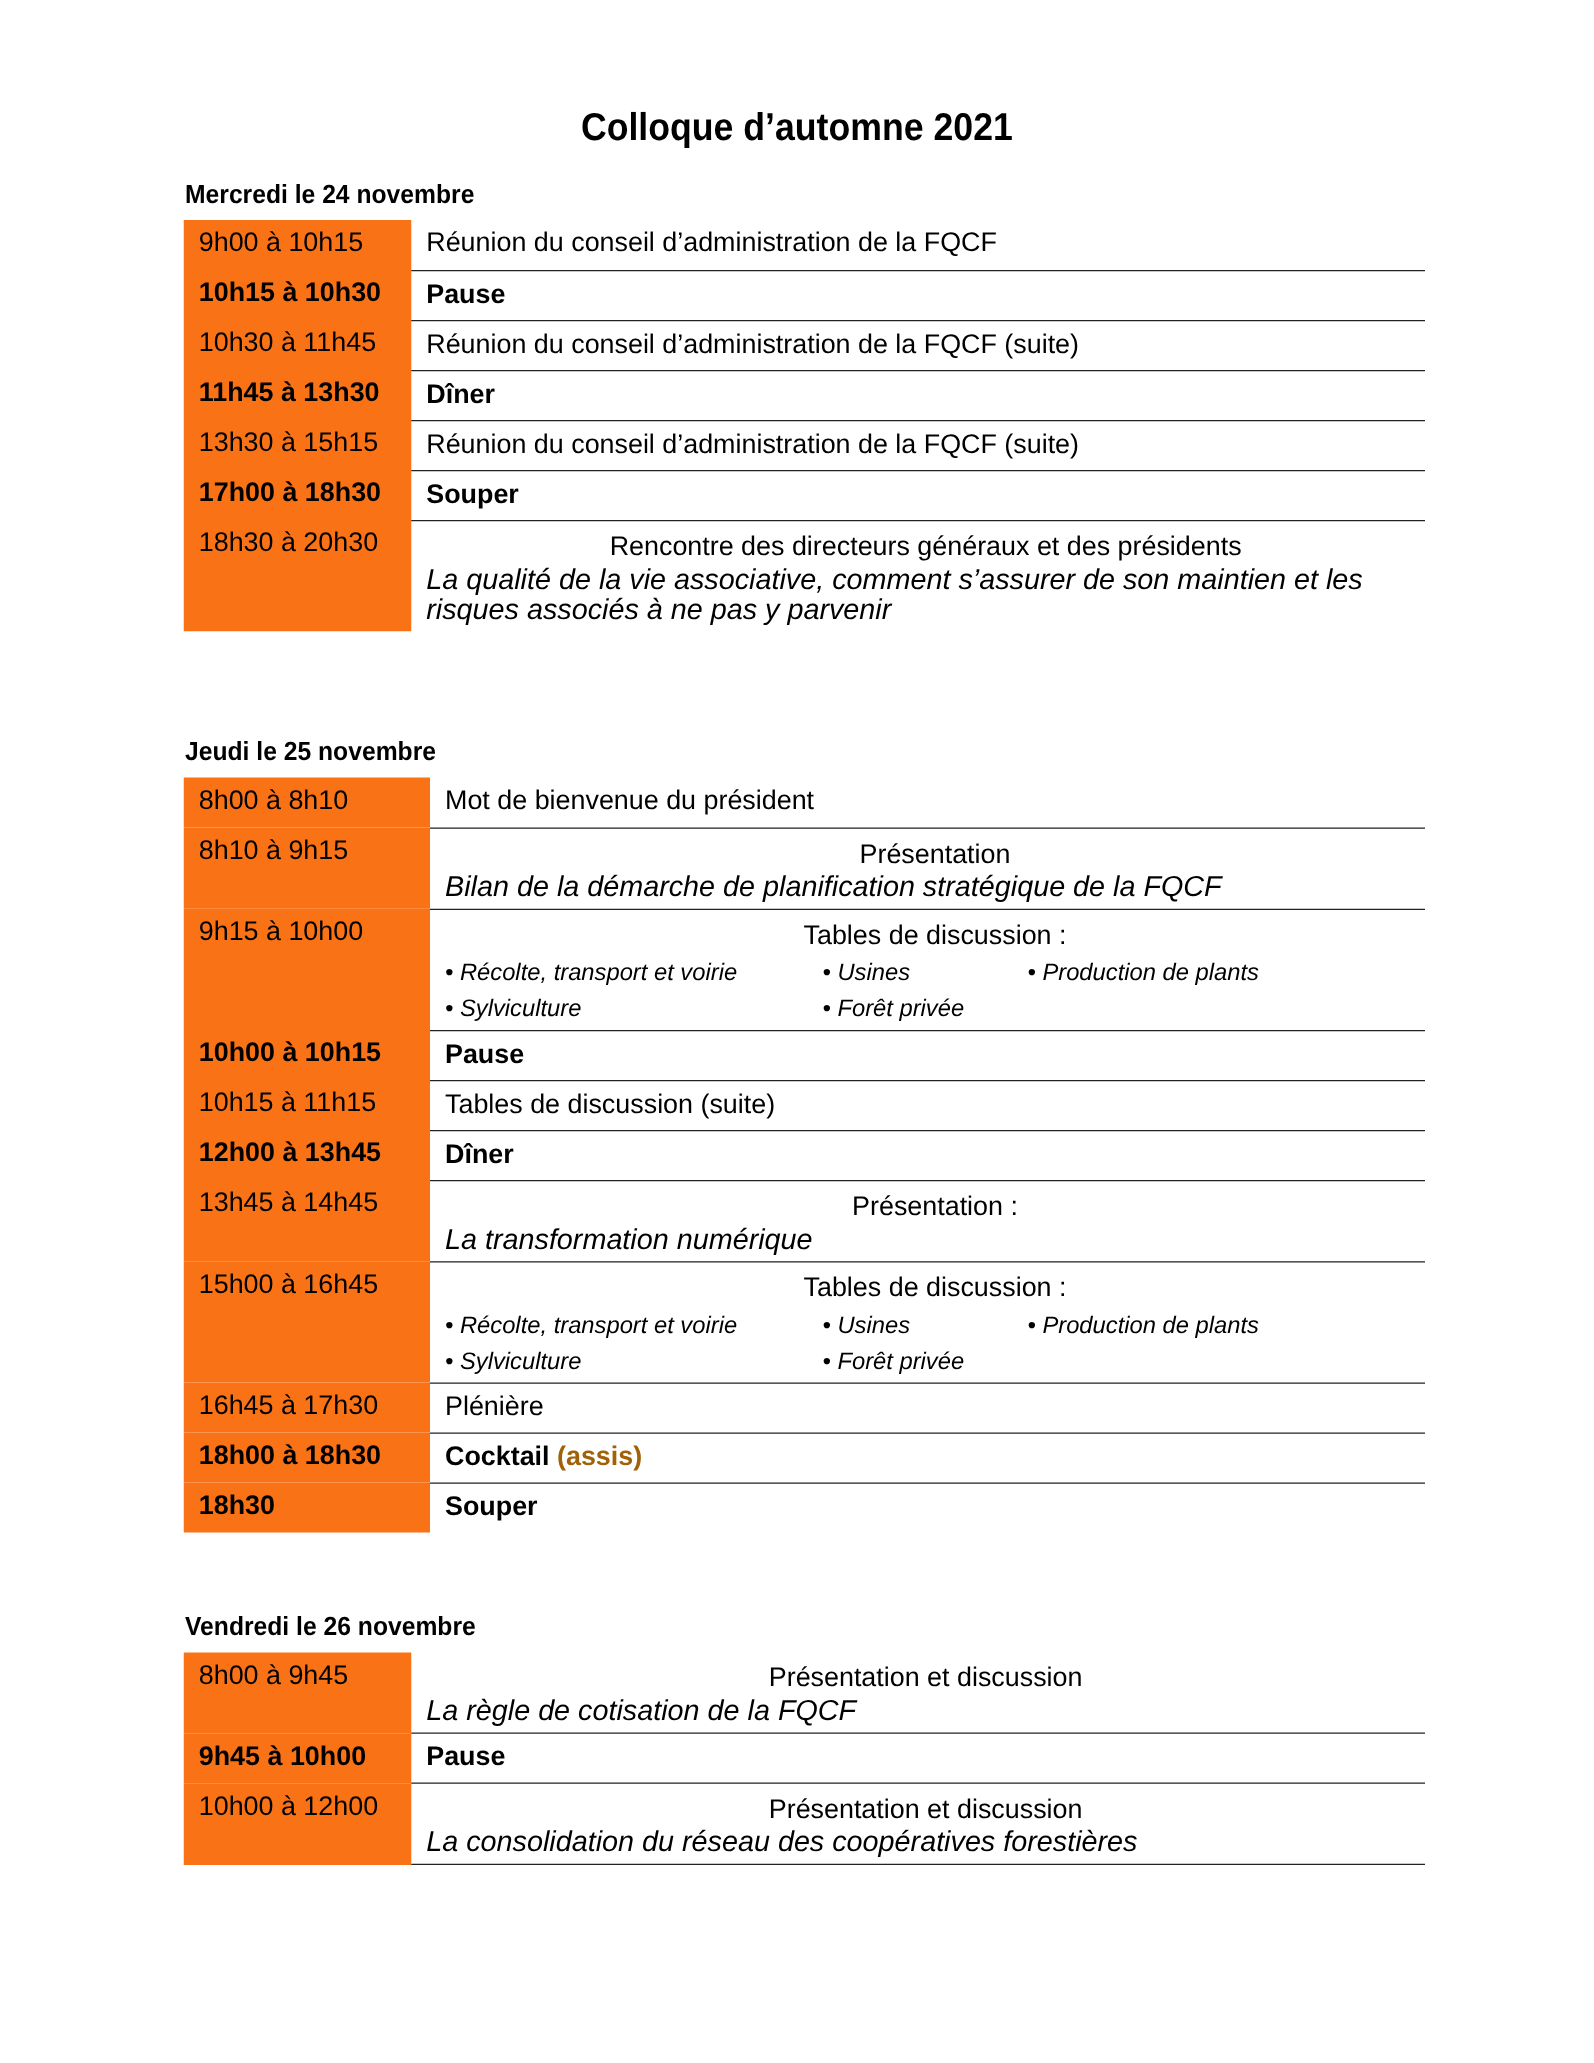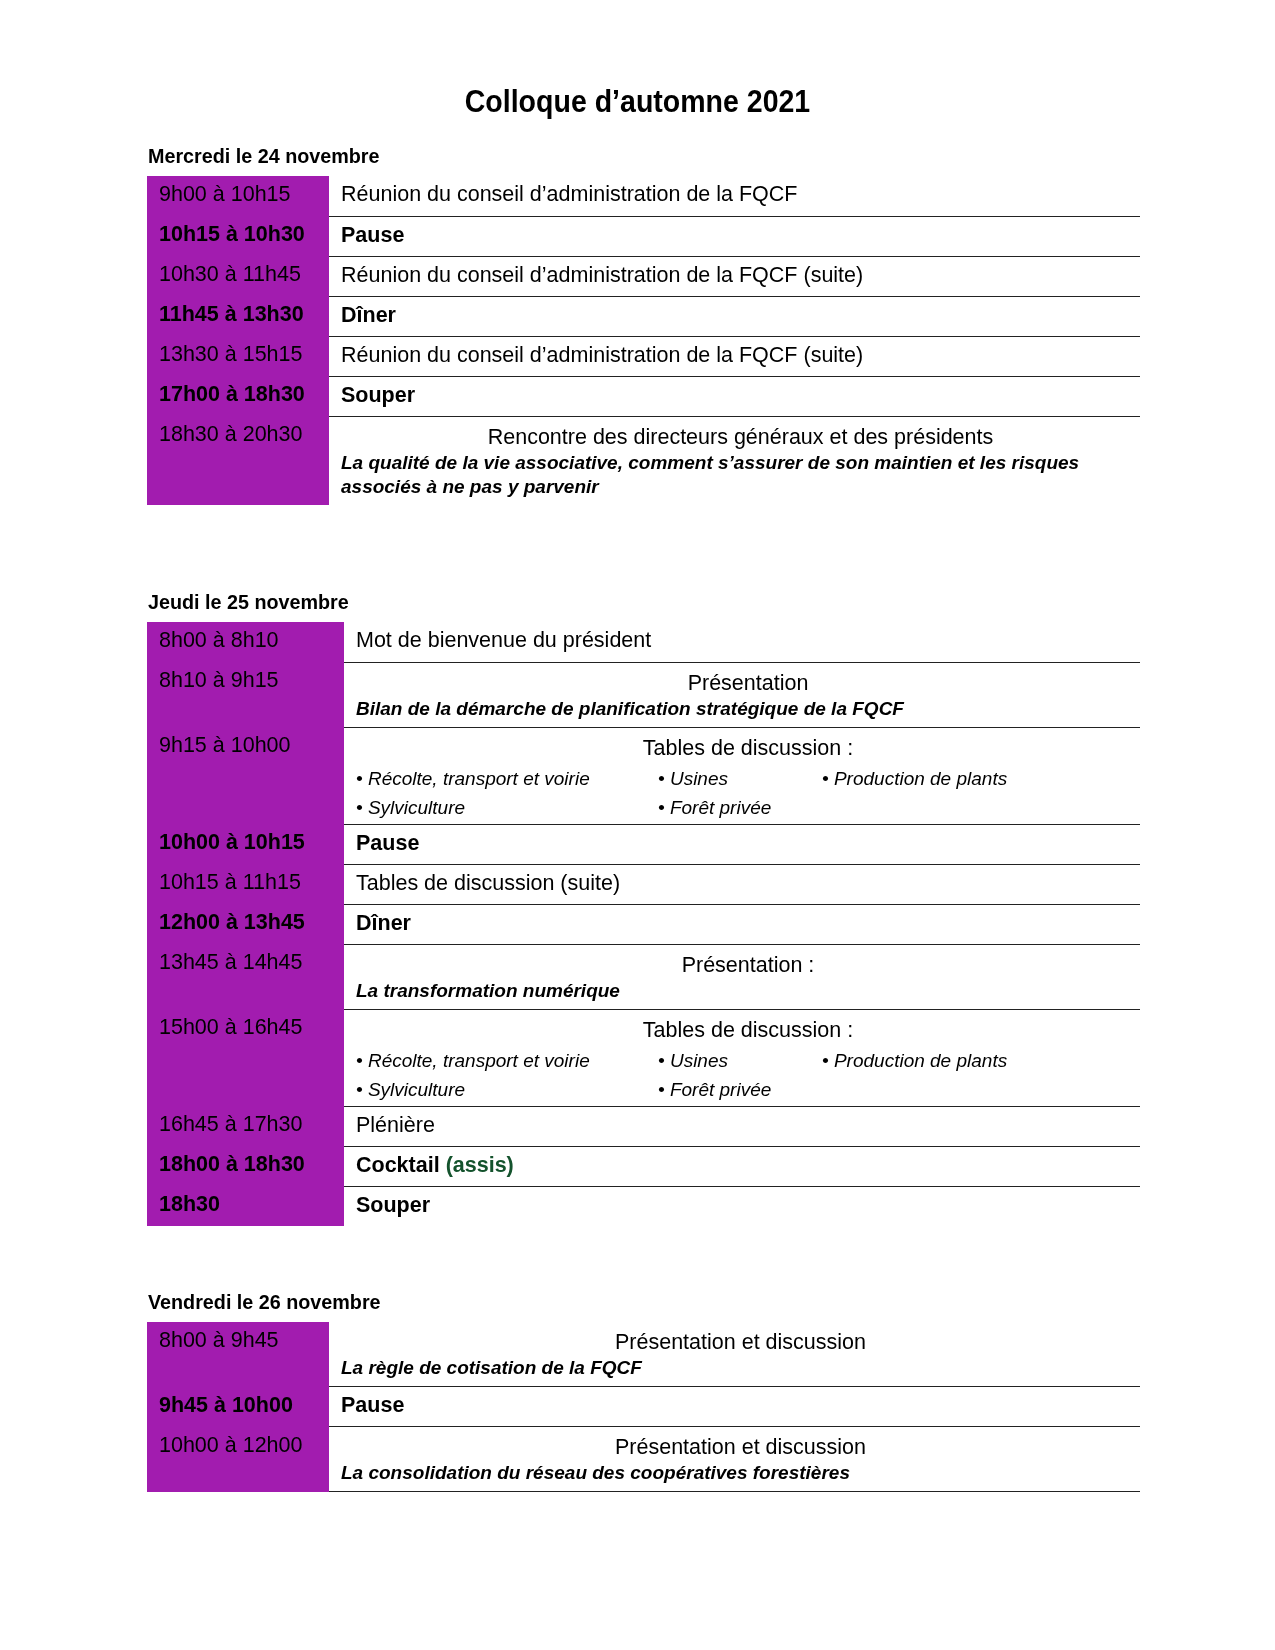--- a/index.html
+++ b/index.html
@@ -17,32 +17,32 @@
     transform: scaleX(0.94); transform-origin: left;
   }
   table.sched {
     position: absolute; left: 147px; width: 993px;
     border-collapse: collapse;
   }
   table.sched td {
     vertical-align: top; font-size: 21.5px; padding: 0;
   }
   table.sched td.time {
-    background: #a21caf; padding: 6px 0 0 12px; height: 34px;
+    background: #f97316; padding: 6px 0 0 12px; height: 34px;
     box-sizing: border-box;
   }
   table.sched td.act {
     padding: 6px 0 0 12px; box-sizing: border-box; margin-left: 20px;
   }
   table.sched tr.bordered td.act { border-bottom: 1.5px solid #222; }
   table.sched tr.bold td { font-weight: bold; }
   table.sched tr td { height: 40px; }
-  .sub { font-style: italic; font-size: 19px; line-height: 24px; padding-bottom: 6px; font-weight: bold; }
+  .sub { font-style: italic; font-size: 23px; line-height: 24px; padding-bottom: 6px; }
   .bullets { display: grid; grid-template-columns: 302px 164px 220px; font-style: italic; font-size: 19px; line-height: 29px; padding-top: 2px; padding-bottom: 2px; }
-  .red { color: #14532d; }
+  .red { color: #a16207; }
   .main-line { line-height: 28px; text-align: center; }
 </style>
 </head>
 <body>
 
 <div class="title">Colloque d’automne 2021</div>
 
 <div class="day-heading" style="top:144px">Mercredi le 24 novembre</div>
 <table class="sched" style="top:176px">
   <colgroup>

